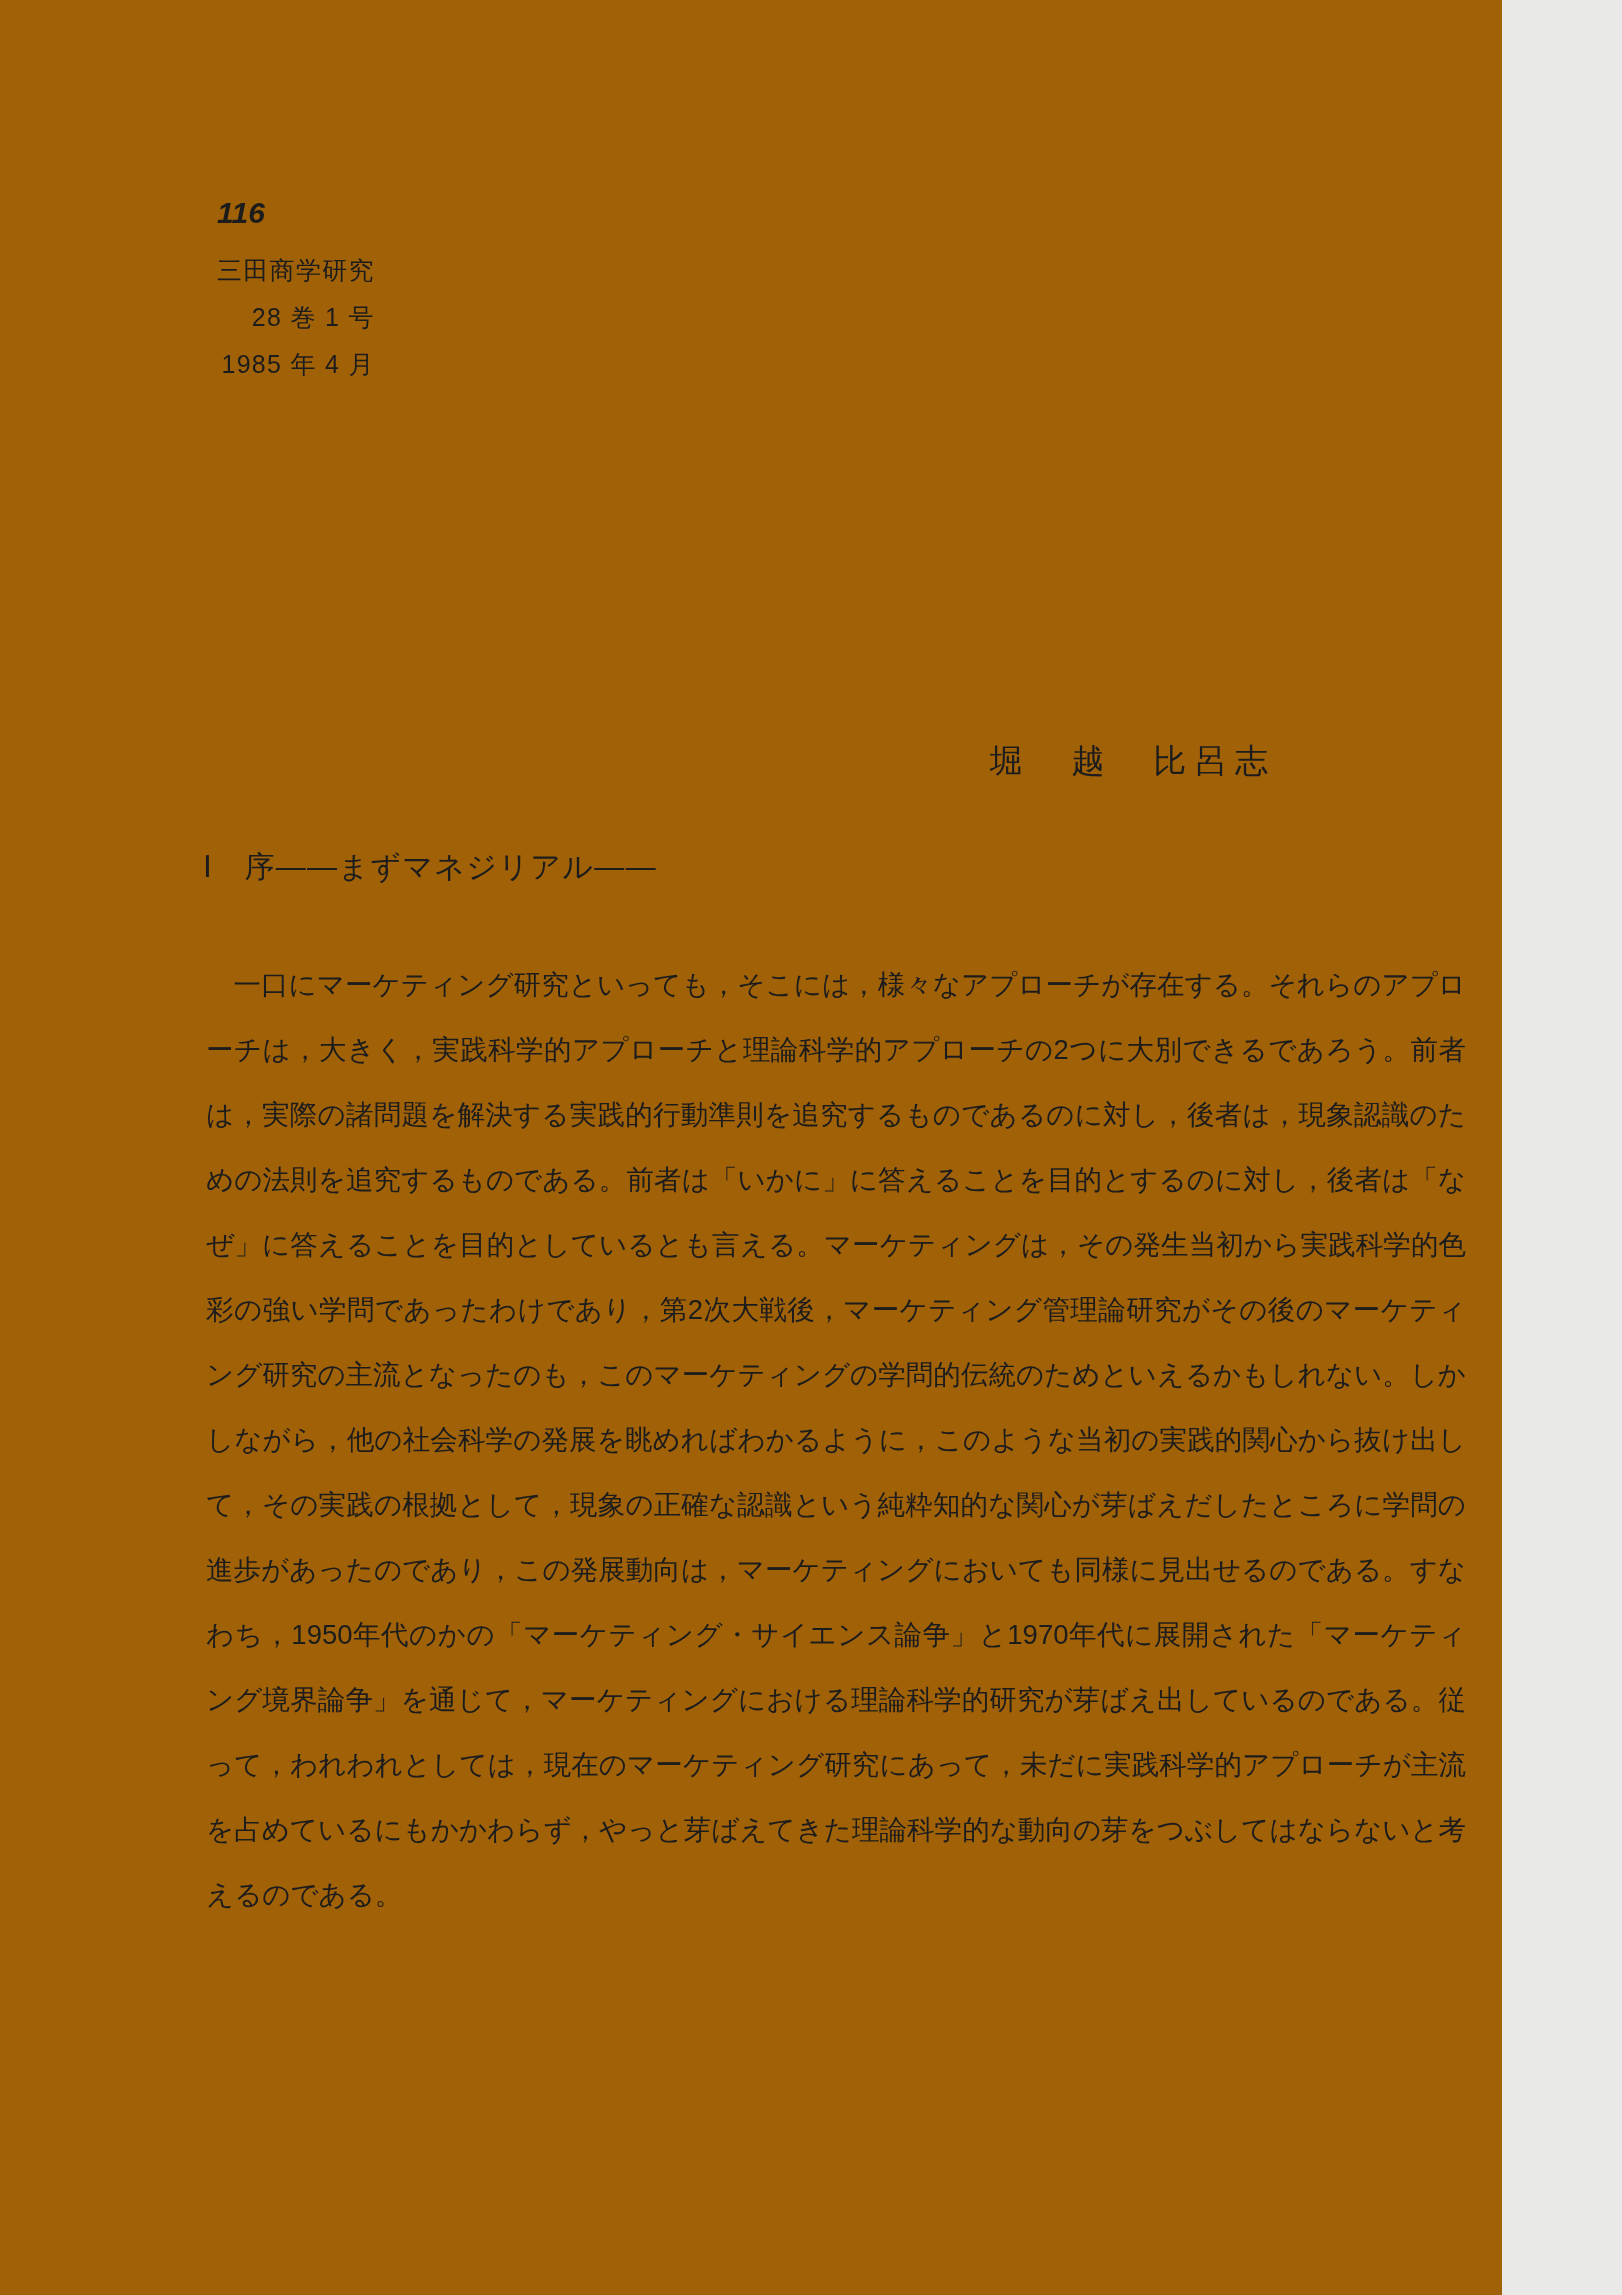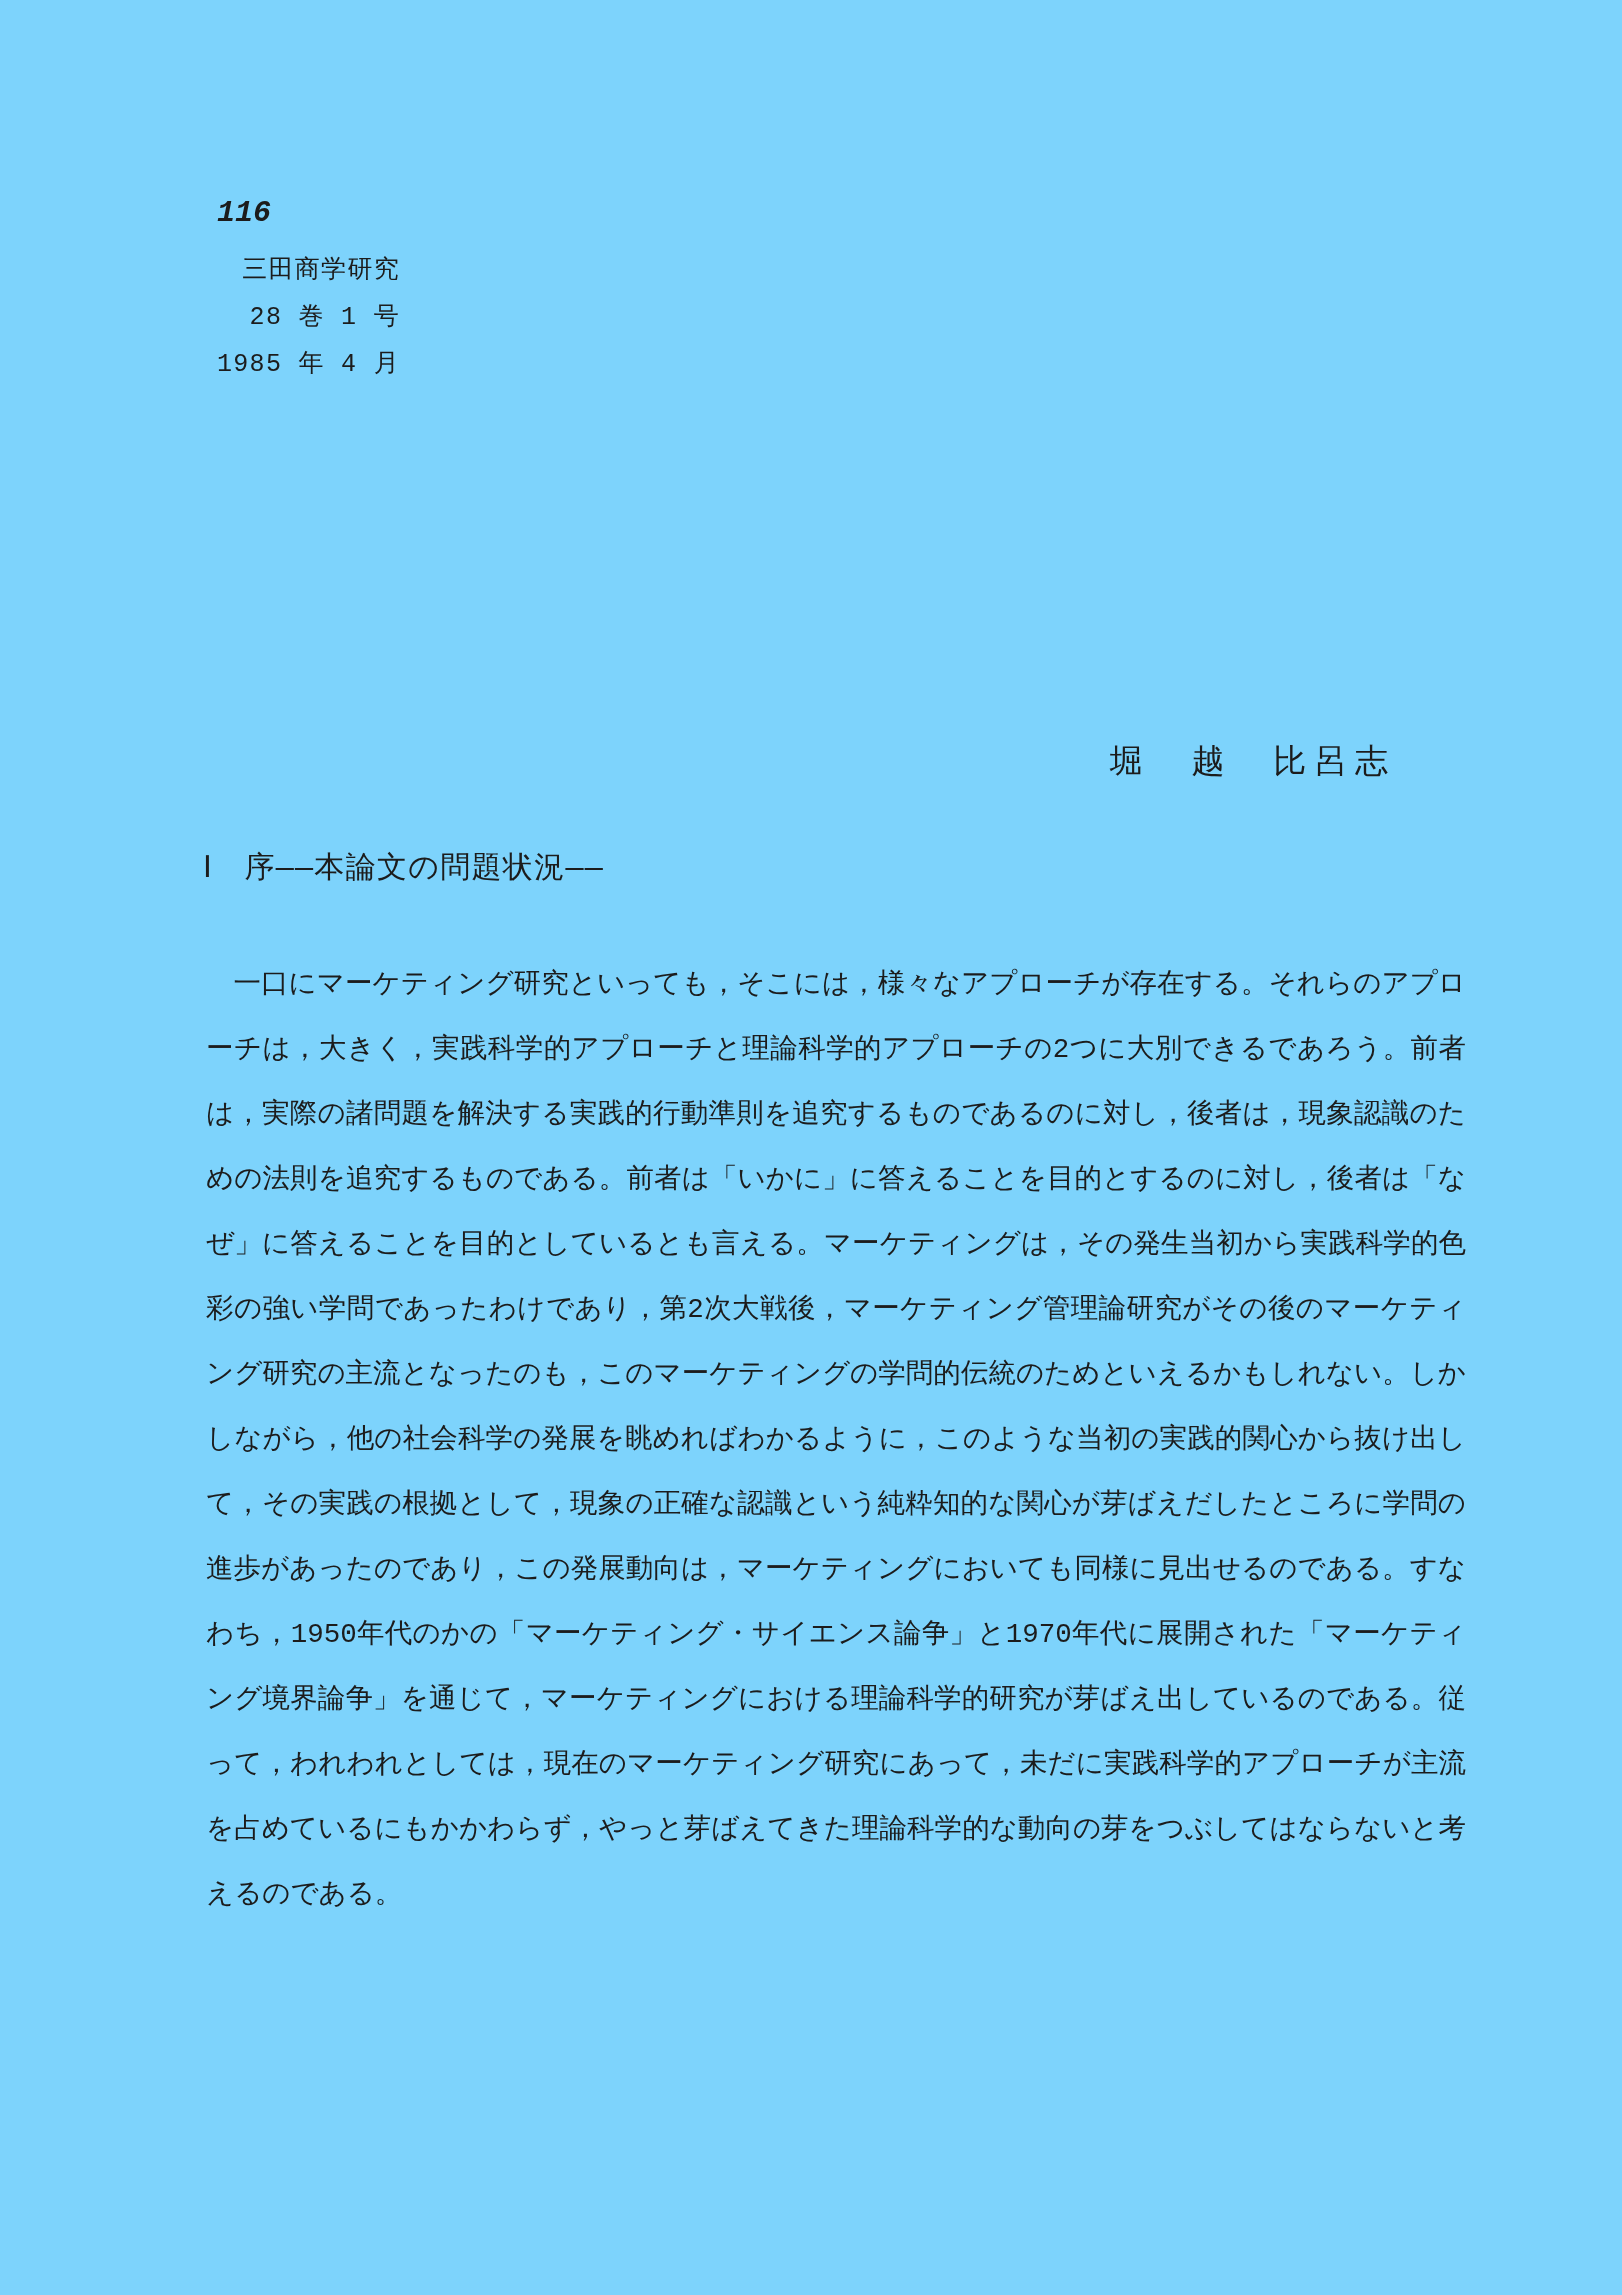--- a/index.html
+++ b/index.html
@@ -2,25 +2,25 @@
 <html style="font-size:10.5px"><head>
 <meta charset="utf-8">
 <style>
   html, body {
     margin: 0;
     padding: 0;
     background: #e9e9e7;
   }
   .page {
     position: relative;
-    width: 1622px;
+    width: 1502px;
     height: 2295px;
-    background: #7dd3fc;
+    background: #a16207;
     overflow: hidden;
-    font-family: Liberation Mono, monospace;
+    font-family: Liberation Sans, sans-serif;
     color: #1c1c1c;
   }
   .header-block {
     position: absolute;
     left: 217px;
     top: 196px;
   }
   .page-number {
     font-style: italic;
     font-weight: bold;
@@ -84,20 +84,20 @@
   <div class="header-block">
     <div class="page-number">116</div>
     <div class="journal-line">三田商学研究</div>
     <div class="journal-line">28 巻 1 号</div>
     <div class="journal-line">1985 年 4 月</div>
   </div>
 
 
   <div class="author-name">堀　越　比呂志</div>
 
-  <h2 class="section-heading">Ⅰ　序――本論文の問題状況――</h2>
+  <h2 class="section-heading">Ⅰ　序――まずマネジリアル――</h2>
 
   <div class="body-text">
     <p>一口にマーケティング研究といっても，そこには，様々なアプローチが存在する。それらのアプローチは，大きく，実践科学的アプローチと理論科学的アプローチの2つに大別できるであろう。前者は，実際の諸問題を解決する実践的行動準則を追究するものであるのに対し，後者は，現象認識のための法則を追究するものである。前者は「いかに」に答えることを目的とするのに対し，後者は「なぜ」に答えることを目的としているとも言える。マーケティングは，その発生当初から実践科学的色彩の強い学問であったわけであり，第2次大戦後，マーケティング管理論研究がその後のマーケティング研究の主流となったのも，このマーケティングの学問的伝統のためといえるかもしれない。しかしながら，他の社会科学の発展を眺めればわかるように，このような当初の実践的関心から抜け出して，その実践の根拠として，現象の正確な認識という純粋知的な関心が芽ばえだしたところに学問の進歩があったのであり，この発展動向は，マーケティングにおいても同様に見出せるのである。すなわち，1950年代のかの「マーケティング・サイエンス論争」と1970年代に展開された「マーケティング境界論争」を通じて，マーケティングにおける理論科学的研究が芽ばえ出しているのである。従って，われわれとしては，現在のマーケティング研究にあって，未だに実践科学的アプローチが主流を占めているにもかかわらず，やっと芽ばえてきた理論科学的な動向の芽をつぶしてはならないと考えるのである。</p>
   </div>
 
 </div>
 
 
 </body></html>

